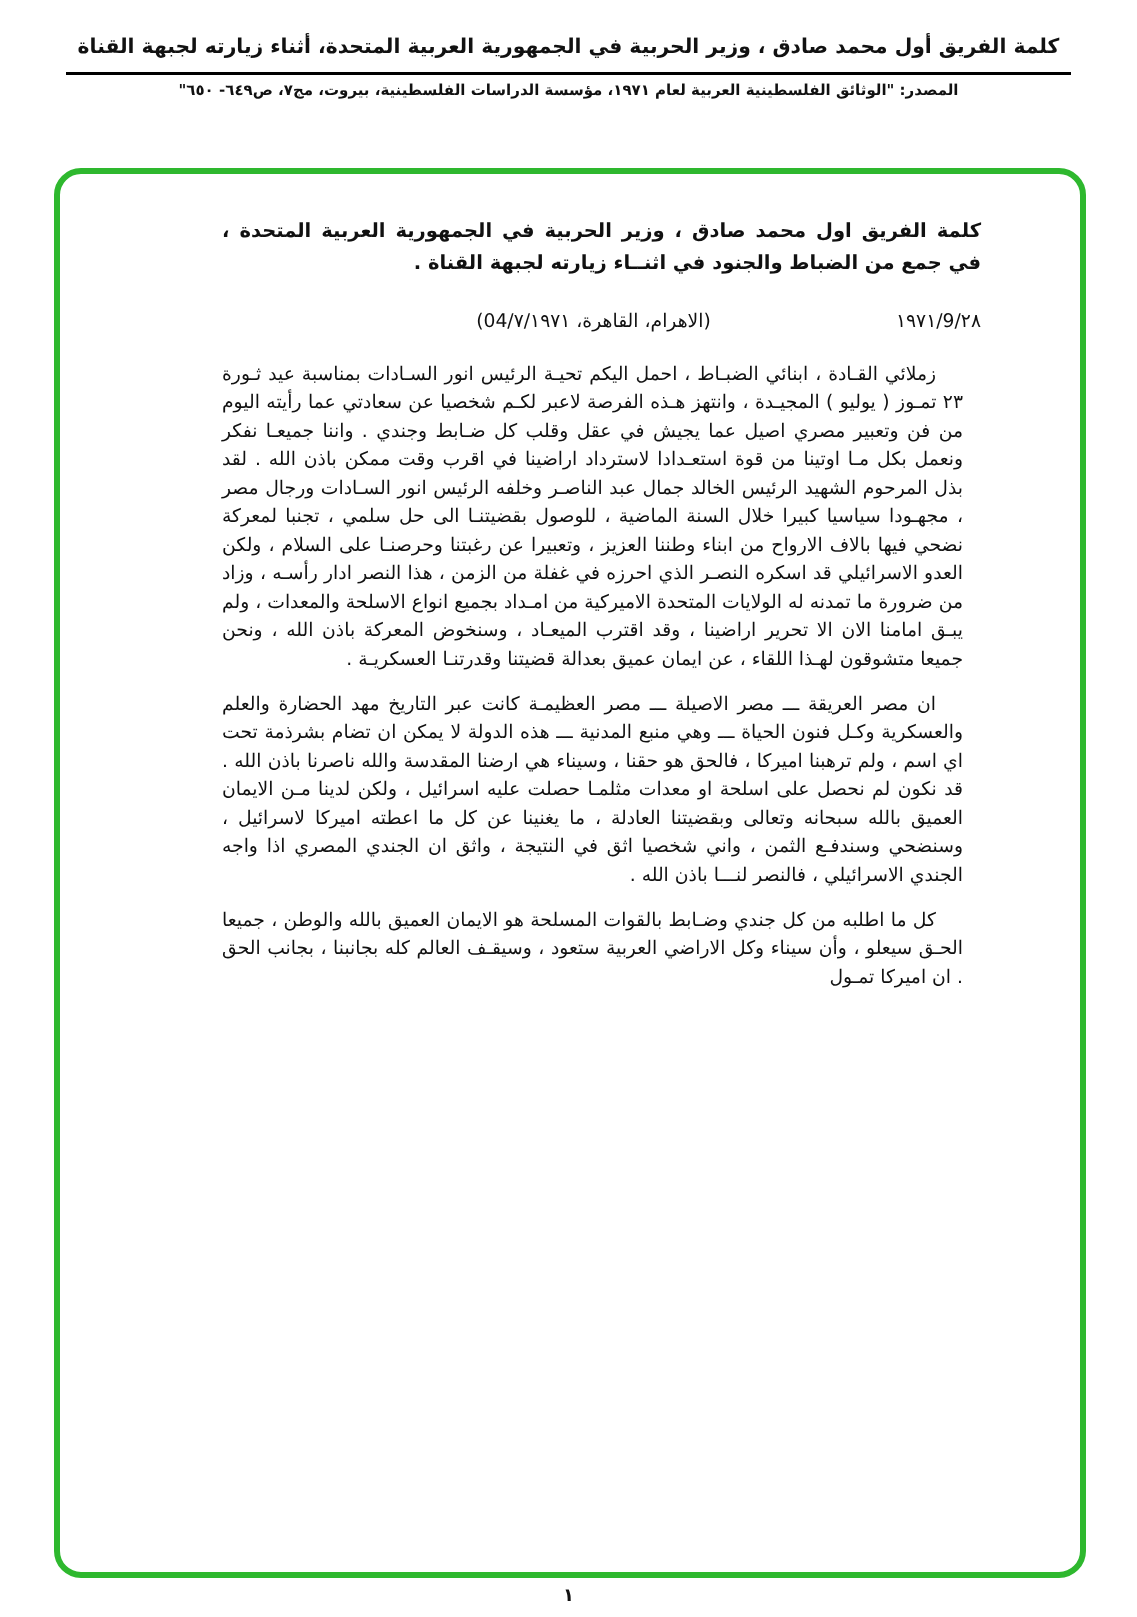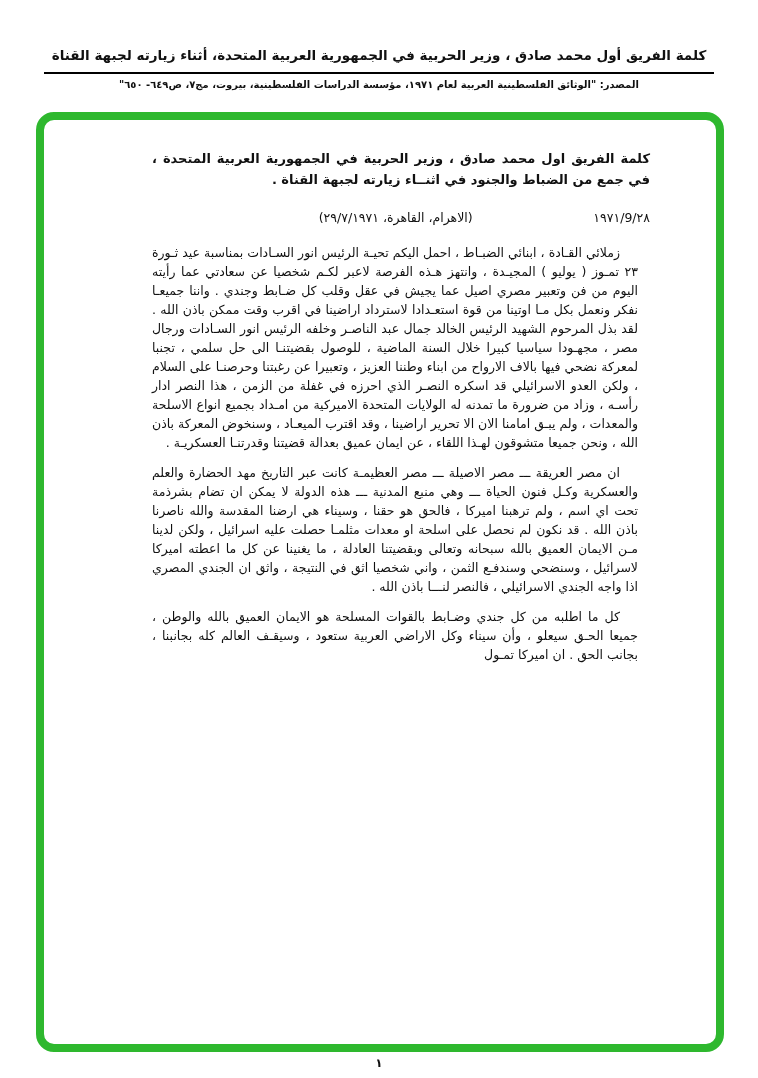--- a/index.html
+++ b/index.html
@@ -14,21 +14,21 @@
   }
   .page {
     position: relative;
     width: 758px;
     height: 1078px;
     background: #fff;
   }
   .doc-header {
     direction: rtl;
     text-align: center;
-    padding-top: 46px;
+    padding-top: 22px;
   }
   .header-title {
     font-weight: bold;
     font-size: 13.5px;
     line-height: 1.4;
     padding: 0 30px;
   }
   .header-rule {
     border-top: 2px solid #000;
     margin: 7px 44px 5px 44px;
@@ -40,21 +40,21 @@
     padding: 0 30px;
     letter-spacing: 0;
   }
   .green-box {
     position: absolute;
     left: 36px;
     top: 112px;
     width: 688px;
     height: 940px;
     box-sizing: border-box;
-    border: 8px solid #a21caf;
+    border: 4px solid #a21caf;
     border-radius: 18px;
     overflow: hidden;
     background: #fff;
   }
   .content {
     direction: rtl;
     text-align: justify;
     padding: 28px 66px 10px 108px;
     font-size: 12.5px;
     line-height: 19px;
@@ -99,21 +99,21 @@
     <div class="header-title">كلمة الفريق أول محمد صادق ، وزير الحربية في الجمهورية العربية المتحدة، أثناء زيارته لجبهة القناة</div>
     <div class="header-rule"></div>
     <div class="header-source">المصدر: "الوثائق الفلسطينية العربية لعام ١٩٧١، مؤسسة الدراسات الفلسطينية، بيروت، مج٧، ص٦٤٩- ٦٥٠"</div>
   </header>
 
   <div class="green-box" style="border-color: rgb(46, 184, 46);">
     <div class="content">
       <p class="doc-heading">كلمة الفريق اول محمد صادق ، وزير الحربية في الجمهورية العربية المتحدة ، في جمع من الضباط والجنود في اثنــاء زيارته لجبهة القناة .</p>
       <div class="date-row">
         <span class="date">٢٨/9/١٩٧١</span>
-        <span class="ref">(الاهرام، القاهرة، ٢٩/٧/١٩٧١)</span>
+        <span class="ref">(الاهرام، القاهرة، 04/٧/١٩٧١)</span>
         <span class="spacer"></span>
       </div>
       <div id="paragraphs">
           <p class="body-para">زملائي القـادة ، ابنائي الضبـاط ، احمل اليكم تحيـة الرئيس انور السـادات بمناسبة عيد ثـورة ٢٣ تمـوز ( يوليو ) المجيـدة ، وانتهز هـذه الفرصة لاعبر لكـم شخصيا عن سعادتي عما رأيته اليوم من فن وتعبير مصري اصيل عما يجيش في عقل وقلب كل ضـابط وجندي . واننا جميعـا نفكر ونعمل بكل مـا اوتينا من قوة استعـدادا لاسترداد اراضينا في اقرب وقت ممكن باذن الله . لقد بذل المرحوم الشهيد الرئيس الخالد جمال عبد الناصـر وخلفه الرئيس انور السـادات ورجال مصر ، مجهـودا سياسيا كبيرا خلال السنة الماضية ، للوصول بقضيتنـا الى حل سلمي ، تجنبا لمعركة نضحي فيها بالاف الارواح من ابناء وطننا العزيز ، وتعبيرا عن رغبتنا وحرصنـا على السلام ، ولكن العدو الاسرائيلي قد اسكره النصـر الذي احرزه في غفلة من الزمن ، هذا النصر ادار رأسـه ، وزاد من ضرورة ما تمدنه له الولايات المتحدة الاميركية من امـداد بجميع انواع الاسلحة والمعدات ، ولم يبـق امامنا الان الا تحرير اراضينا ، وقد اقترب الميعـاد ، وسنخوض المعركة باذن الله ، ونحن جميعا متشوقون لهـذا اللقاء ، عن ايمان عميق بعدالة قضيتنا وقدرتنـا العسكريـة .</p>
           <p class="body-para">ان مصر العريقة ـــ مصر الاصيلة ـــ مصر العظيمـة كانت عبر التاريخ مهد الحضارة والعلم والعسكرية وكـل فنون الحياة ـــ وهي منبع المدنية ـــ هذه الدولة لا يمكن ان تضام بشرذمة تحت اي اسم ، ولم ترهبنا اميركا ، فالحق هو حقنا ، وسيناء هي ارضنا المقدسة والله ناصرنا باذن الله . قد نكون لم نحصل على اسلحة او معدات مثلمـا حصلت عليه اسرائيل ، ولكن لدينا مـن الايمان العميق بالله سبحانه وتعالى وبقضيتنا العادلة ، ما يغنينا عن كل ما اعطته اميركا لاسرائيل ، وسنضحي وسندفـع الثمن ، واني شخصيا اثق في النتيجة ، واثق ان الجندي المصري اذا واجه الجندي الاسرائيلي ، فالنصر لنـــا باذن الله .</p>
           <p class="body-para">كل ما اطلبه من كل جندي وضـابط بالقوات المسلحة هو الايمان العميق بالله والوطن ، جميعا الحـق سيعلو ، وأن سيناء وكل الاراضي العربية ستعود ، وسيقـف العالم كله بجانبنا ، بجانب الحق . ان اميركا تمـول</p>
         </div>
     </div>
   </div>
 

